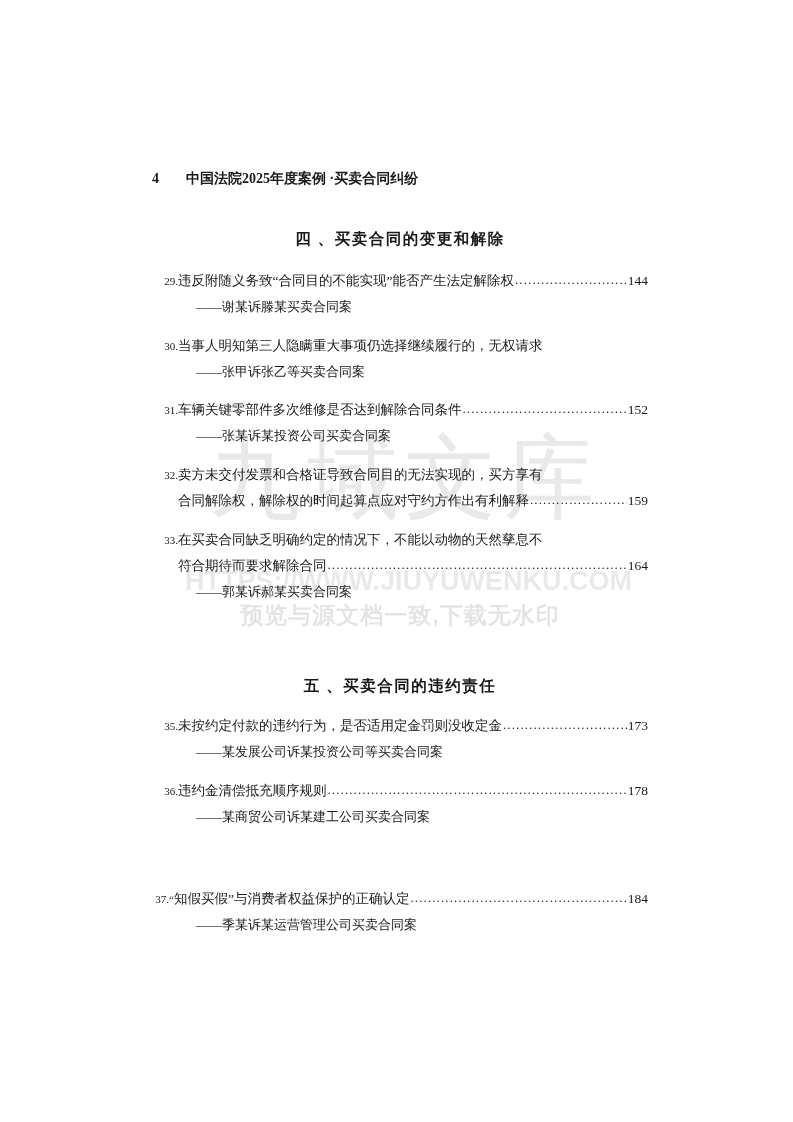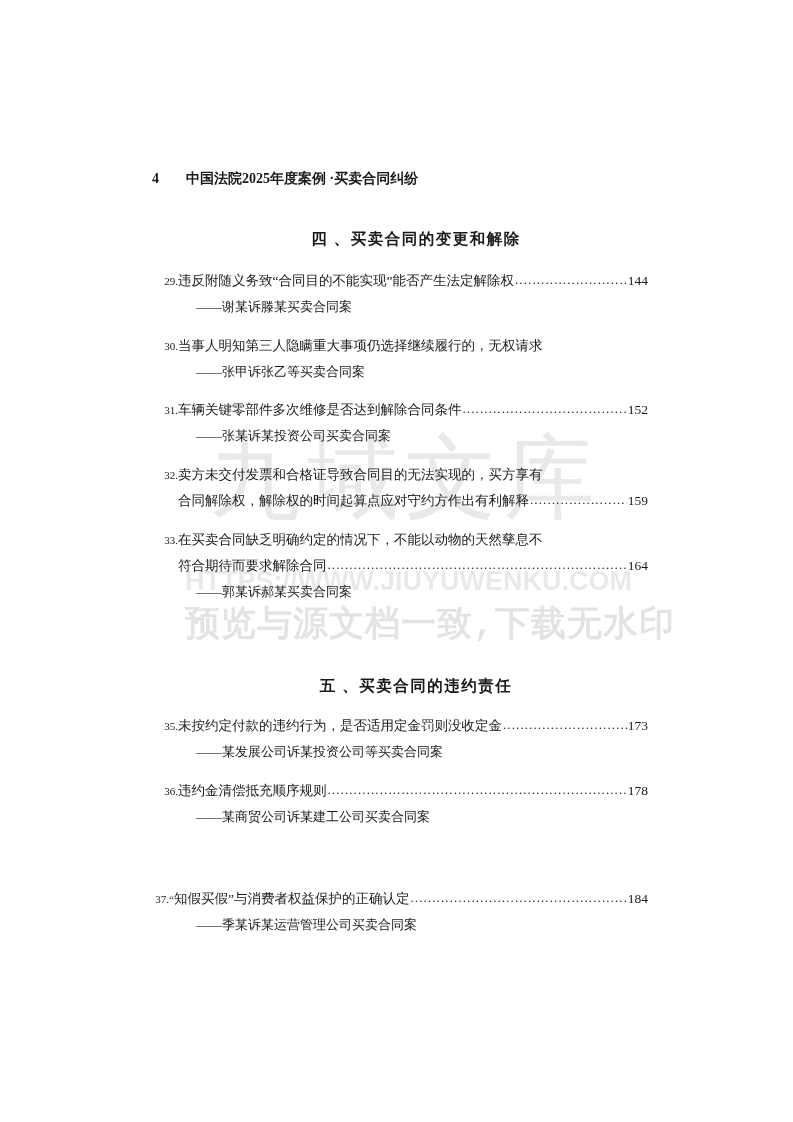--- a/index.html
+++ b/index.html
@@ -56,23 +56,23 @@
     letter-spacing: 0px;
     color: rgba(0, 0, 0, 0.085);
     white-space: nowrap;
   }
   .wm-note {
     position: absolute;
     left: 185px;
     top: 600px;
     width: 430px;
     text-align: center;
-    font-family: Liberation Mono, monospace;
-    font-weight: bold;
-    font-size: 35px;
+    font-family: Liberation Sans, sans-serif;
+    font-weight: bold;
+    font-size: 23px;
     letter-spacing: 1px;
     color: rgba(0, 0, 0, 0.11);
     white-space: nowrap;
   }
 
   
   #content {
     position: relative;
     z-index: 10;
   }
@@ -86,21 +86,21 @@
     letter-spacing: 0px;
     white-space: nowrap;
   }
   .running-head .folio {
     display: inline-block;
     width: 34px;
   }
 
   .section-heading {
     position: absolute;
-    left: 168px;
+    left: 152px;
     width: 496px;
     text-align: center;
     font-size: 15.5px;
     font-weight: bold;
     letter-spacing: 1.5px;
   }
   #sec-four { top: 229px; }
   #sec-five { top: 676px; }
 
   .toc {

